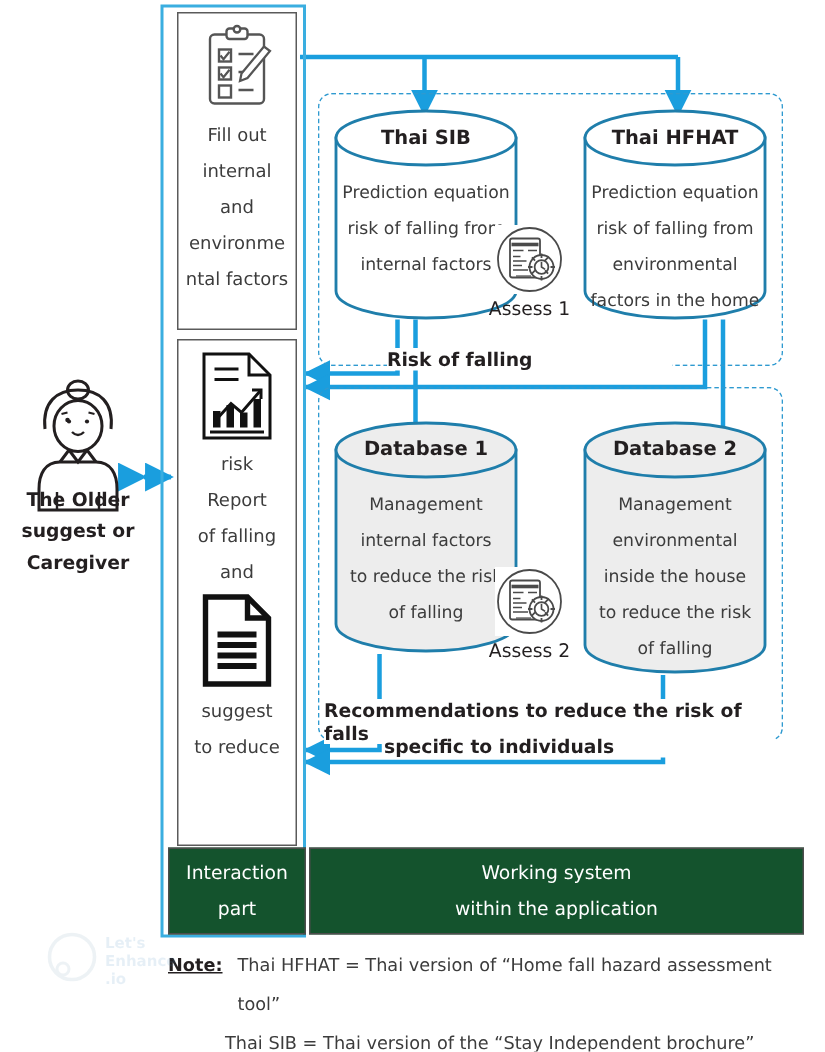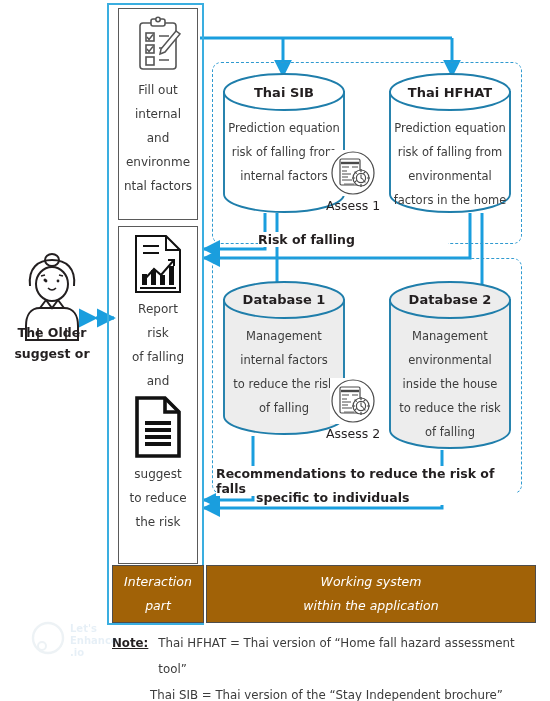--- a/index.html
+++ b/index.html
@@ -14,22 +14,22 @@
   #actor{left:4px;top:248px;width:96px;height:140px;}
   #actor-label{left:0px;top:322px;width:104px;font-size:12.5px;line-height:21px;font-weight:bold;color:#231f20;text-align:center;}
 
   
   .lbox{background:#fff;border:1.6px solid #5a5a5a;box-sizing:border-box;}
   #box-fill{left:118px;top:8px;width:80px;height:212px;}
   #box-report{left:118px;top:226px;width:80px;height:338px;}
   .lb-text{font-size:12px;line-height:24px;color:#3c3c3c;text-align:center;}
 
   
-  .graybar{background:#a16207;border:1.4px solid #4d4d4d;box-sizing:border-box;color:#ffffff;
-           font-size:12.5px;line-height:24px;text-align:center;display:flex;align-items:center;justify-content:center;flex-direction:column;font-style:italic;}
+  .graybar{background:#14532d;border:1.4px solid #4d4d4d;box-sizing:border-box;color:#ffffff;
+           font-size:12.5px;line-height:24px;text-align:center;display:flex;align-items:center;justify-content:center;flex-direction:column;}
   #bar-interaction{left:112px;top:565px;width:92px;height:58px;}
   #bar-working{left:206px;top:565px;width:330px;height:58px;}
 
   
   .dashbox{border:1.6px dashed #2f9ad0;border-radius:9px;box-sizing:border-box;}
   #dash-top{left:212px;top:62px;width:310px;height:182px;}
   #dash-bot{left:212px;top:258px;width:310px;height:236px;}
 
   
   .cyl{position:absolute;}
@@ -111,20 +111,21 @@
     <path d="M42,52 L48,60 L54,52"></path>
     <path d="M42,52 L36,60 M54,52 L60,60"></path>
 
     <path d="M48,60 L36,60 C26,60 22,68 22,78 L22,92 L74,92 L74,78 C74,68 70,60 60,60 L48,60"></path>
     <path d="M34,80 L34,92 M62,80 L62,92" stroke-width="1.6"></path>
   </svg>
 </div>
 <div class="abs" id="actor-label">
   <div>The Older</div>
   <div>suggest or</div>
+  <div>Caregiver</div>
 </div>
 
 <div class="abs lbox" id="box-fill">
   <div style="display:flex;justify-content:center;padding-top:7px;">
     <svg width="54" height="58" viewBox="0 0 54 58" fill="none" stroke="#555" stroke-width="1.6">
       <rect x="9" y="7" width="36" height="46" rx="3" fill="#fff"></rect>
       <rect x="20" y="3" width="14" height="7" rx="2" fill="#fff"></rect>
       <circle cx="27" cy="3.5" r="2.2" fill="#fff"></circle>
       <rect x="15" y="17" width="8" height="8" fill="#fff"></rect>
       <rect x="15" y="29" width="8" height="8" fill="#fff"></rect>
@@ -153,36 +154,35 @@
       <path d="M13,48 L24,36 L31,42 L44,27" stroke-width="2"></path>
       <path d="M38,27 h6 v6" stroke-width="2"></path>
       <rect x="12" y="41" width="5" height="11" fill="#111" stroke="none"></rect>
       <rect x="21" y="37" width="5" height="15" fill="#111" stroke="none"></rect>
       <rect x="30" y="42" width="5" height="10" fill="#111" stroke="none"></rect>
       <rect x="39" y="33" width="5" height="19" fill="#111" stroke="none"></rect>
       <path d="M10,55 h36" stroke-width="2"></path>
     </svg>
   </div>
   <div class="lb-text" style="margin-top:2px;">
+    <div>risk</div>
     <div>Report</div>
-    <div>risk</div>
     <div>of falling</div>
     <div>and</div>
   </div>
   <div style="display:flex;justify-content:center;margin-top:2px;">
     <svg width="54" height="64" viewBox="0 0 54 64" fill="none" stroke="#111" stroke-width="3.6">
       <path d="M6,3 H34 L48,17 V61 H6 Z" fill="#fff"></path>
       <path d="M34,3 V17 H48"></path>
       <path d="M14,28 h26 M14,35 h26 M14,42 h26 M14,49 h26" stroke-width="4"></path>
     </svg>
   </div>
   <div class="lb-text" style="margin-top:3px;">
     <div>suggest</div>
     <div>to reduce</div>
-    <div>the risk</div>
   </div>
 </div>
 
 <div class="abs dashbox" id="dash-top"></div>
 <div class="abs dashbox" id="dash-bot"></div>
 
 <div class="cyl" style="left:222px;top:72px;width:124px;height:142px;">
   <svg width="124" height="142" viewBox="0 0 124 142">
     <path d="M2,20 V122 a60,18 0 0 0 120,0 V20 z" fill="#ffffff" stroke="#1f7eab" stroke-width="1.9"></path>
     <ellipse cx="62" cy="20" rx="60" ry="18" fill="#ffffff" stroke="#1f7eab" stroke-width="1.9"></ellipse>

